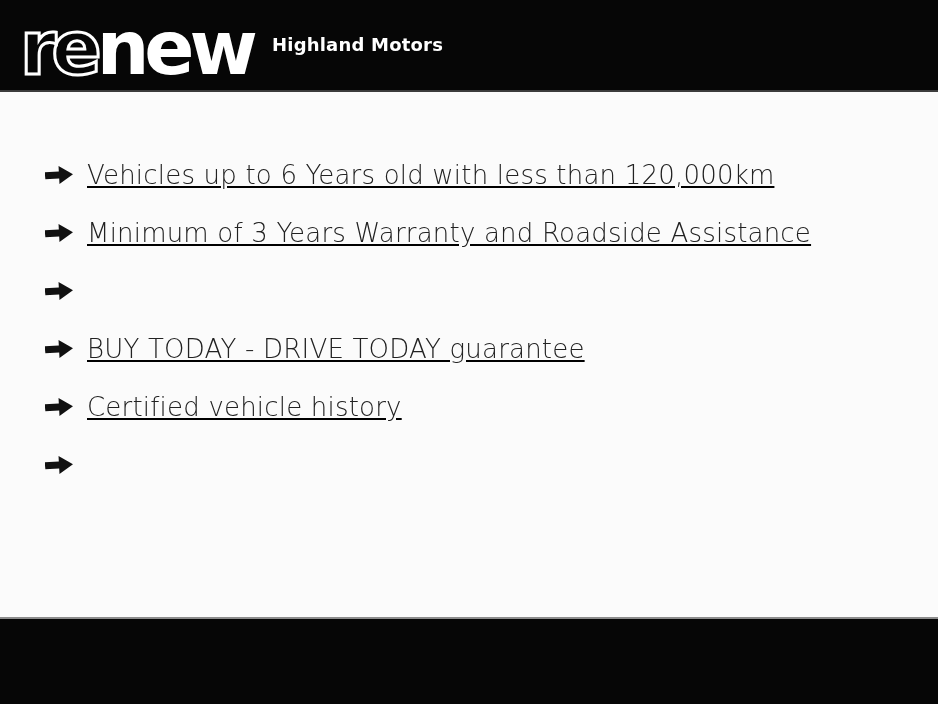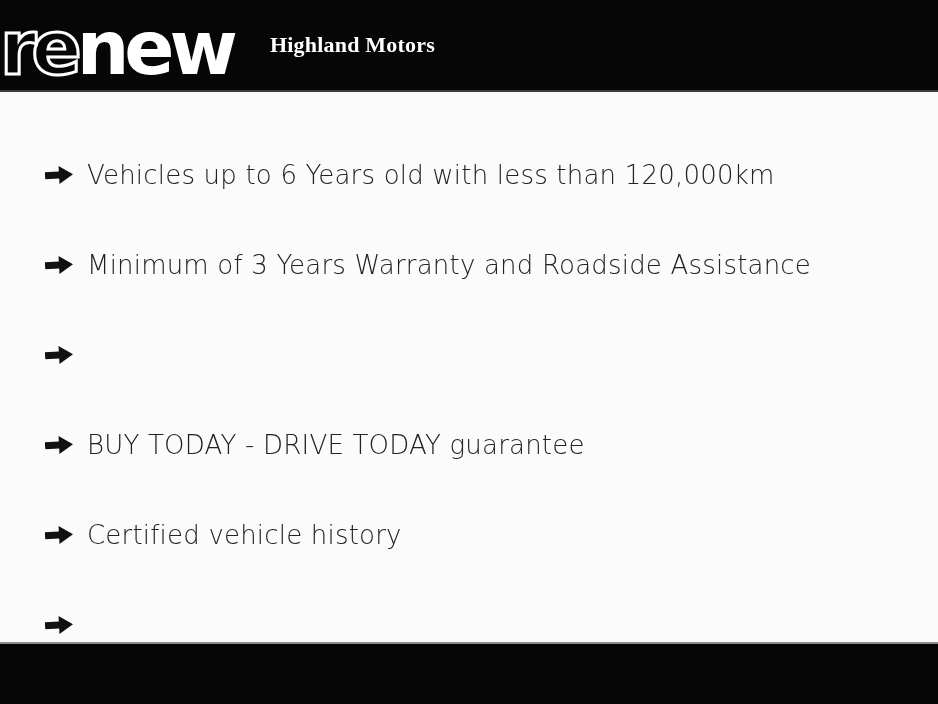--- a/index.html
+++ b/index.html
@@ -15,42 +15,42 @@
     display: flex;
     flex-direction: column;
   }
 
   
   .header {
     height: 92px;
     background: #060606;
     display: flex;
     align-items: center;
+    padding-left: 20px;
     border-bottom: 2px solid #3c3c3c;
     flex: 0 0 auto;
   }
   .logo-svg { display: block; flex: 0 0 auto; }
   .dealer-block {
-    margin-left: 18px;
     color: #ffffff;
     font-weight: bold;
-    font-size: 22px;
+    font-size: 18px;
     line-height: 28px;
     letter-spacing: 0.2px;
-    font-family: Liberation Serif, serif;
   }
 
   
   .benefits {
     flex: 1 1 auto;
     background: #fbfbfb;
     padding: 66px 20px 0 45px;
     display: flex;
     flex-direction: column;
-    gap: 56px;
+    gap: 24px;
+    text-decoration: underline;
   }
   .benefit-row {
     display: flex;
     align-items: center;
     gap: 13px;
     height: 34px;
   }
   .arrow-icon {
     flex: 0 0 auto;
     transform: rotate(-3deg);

